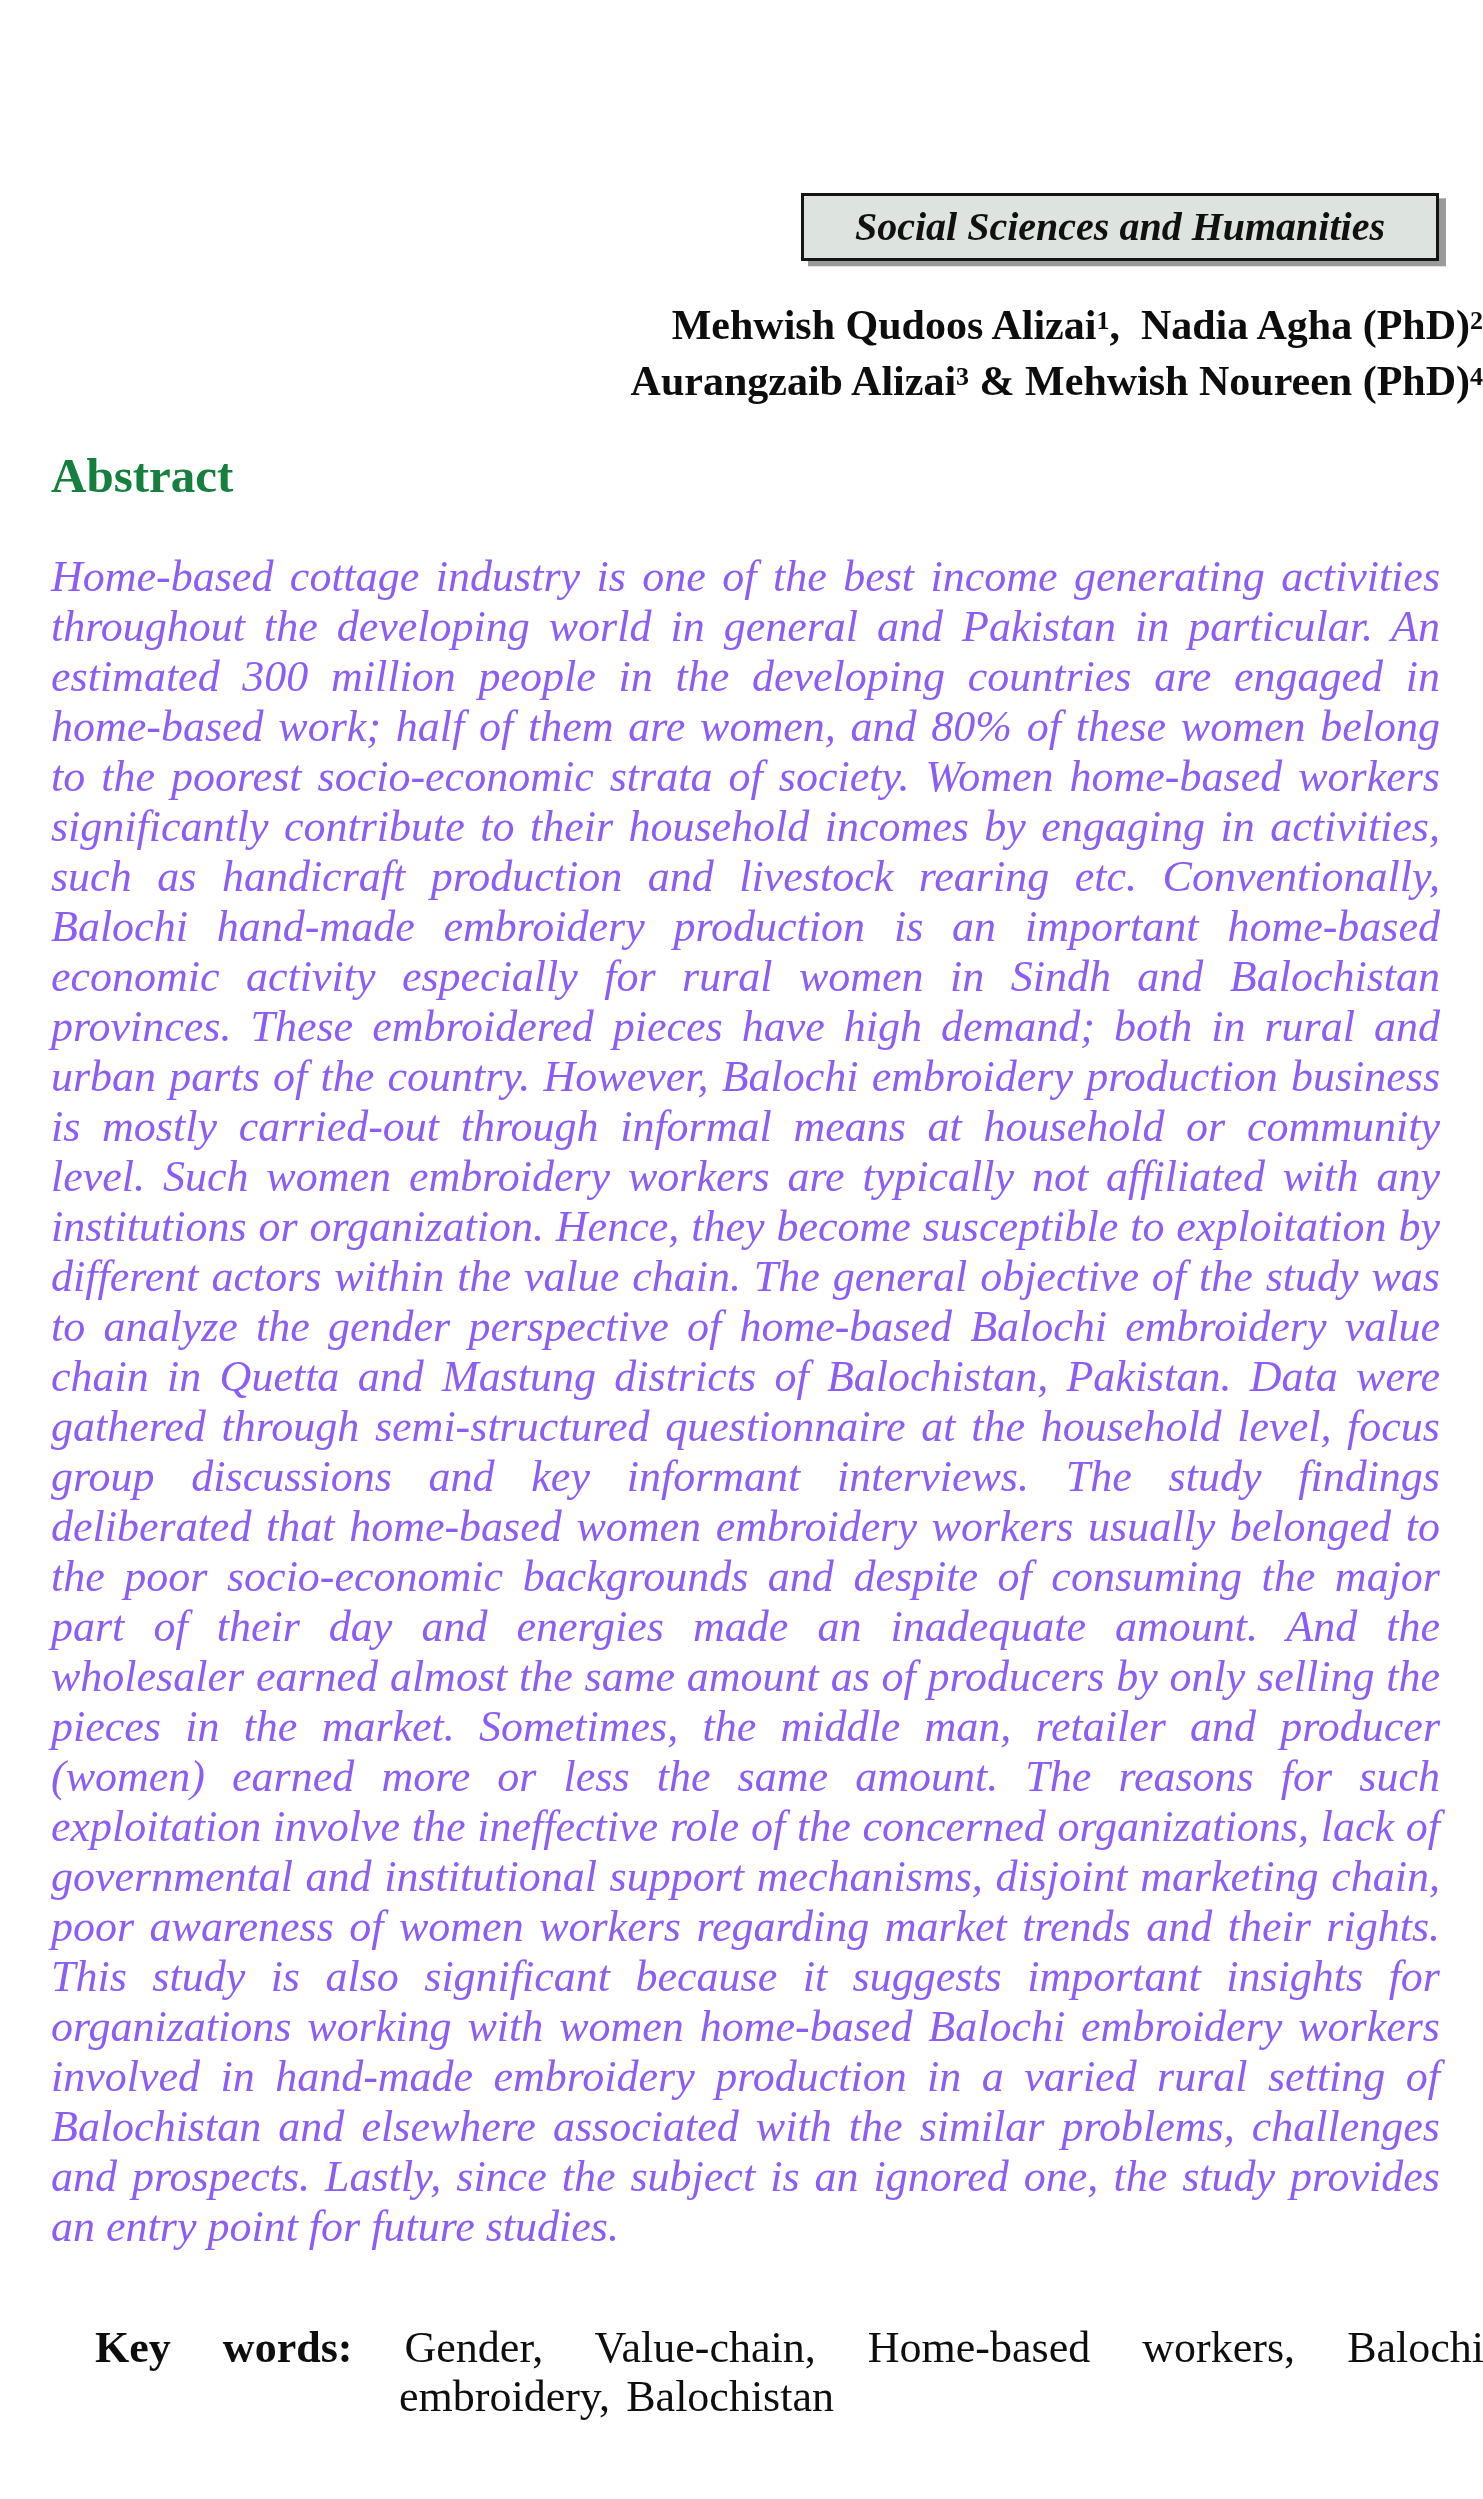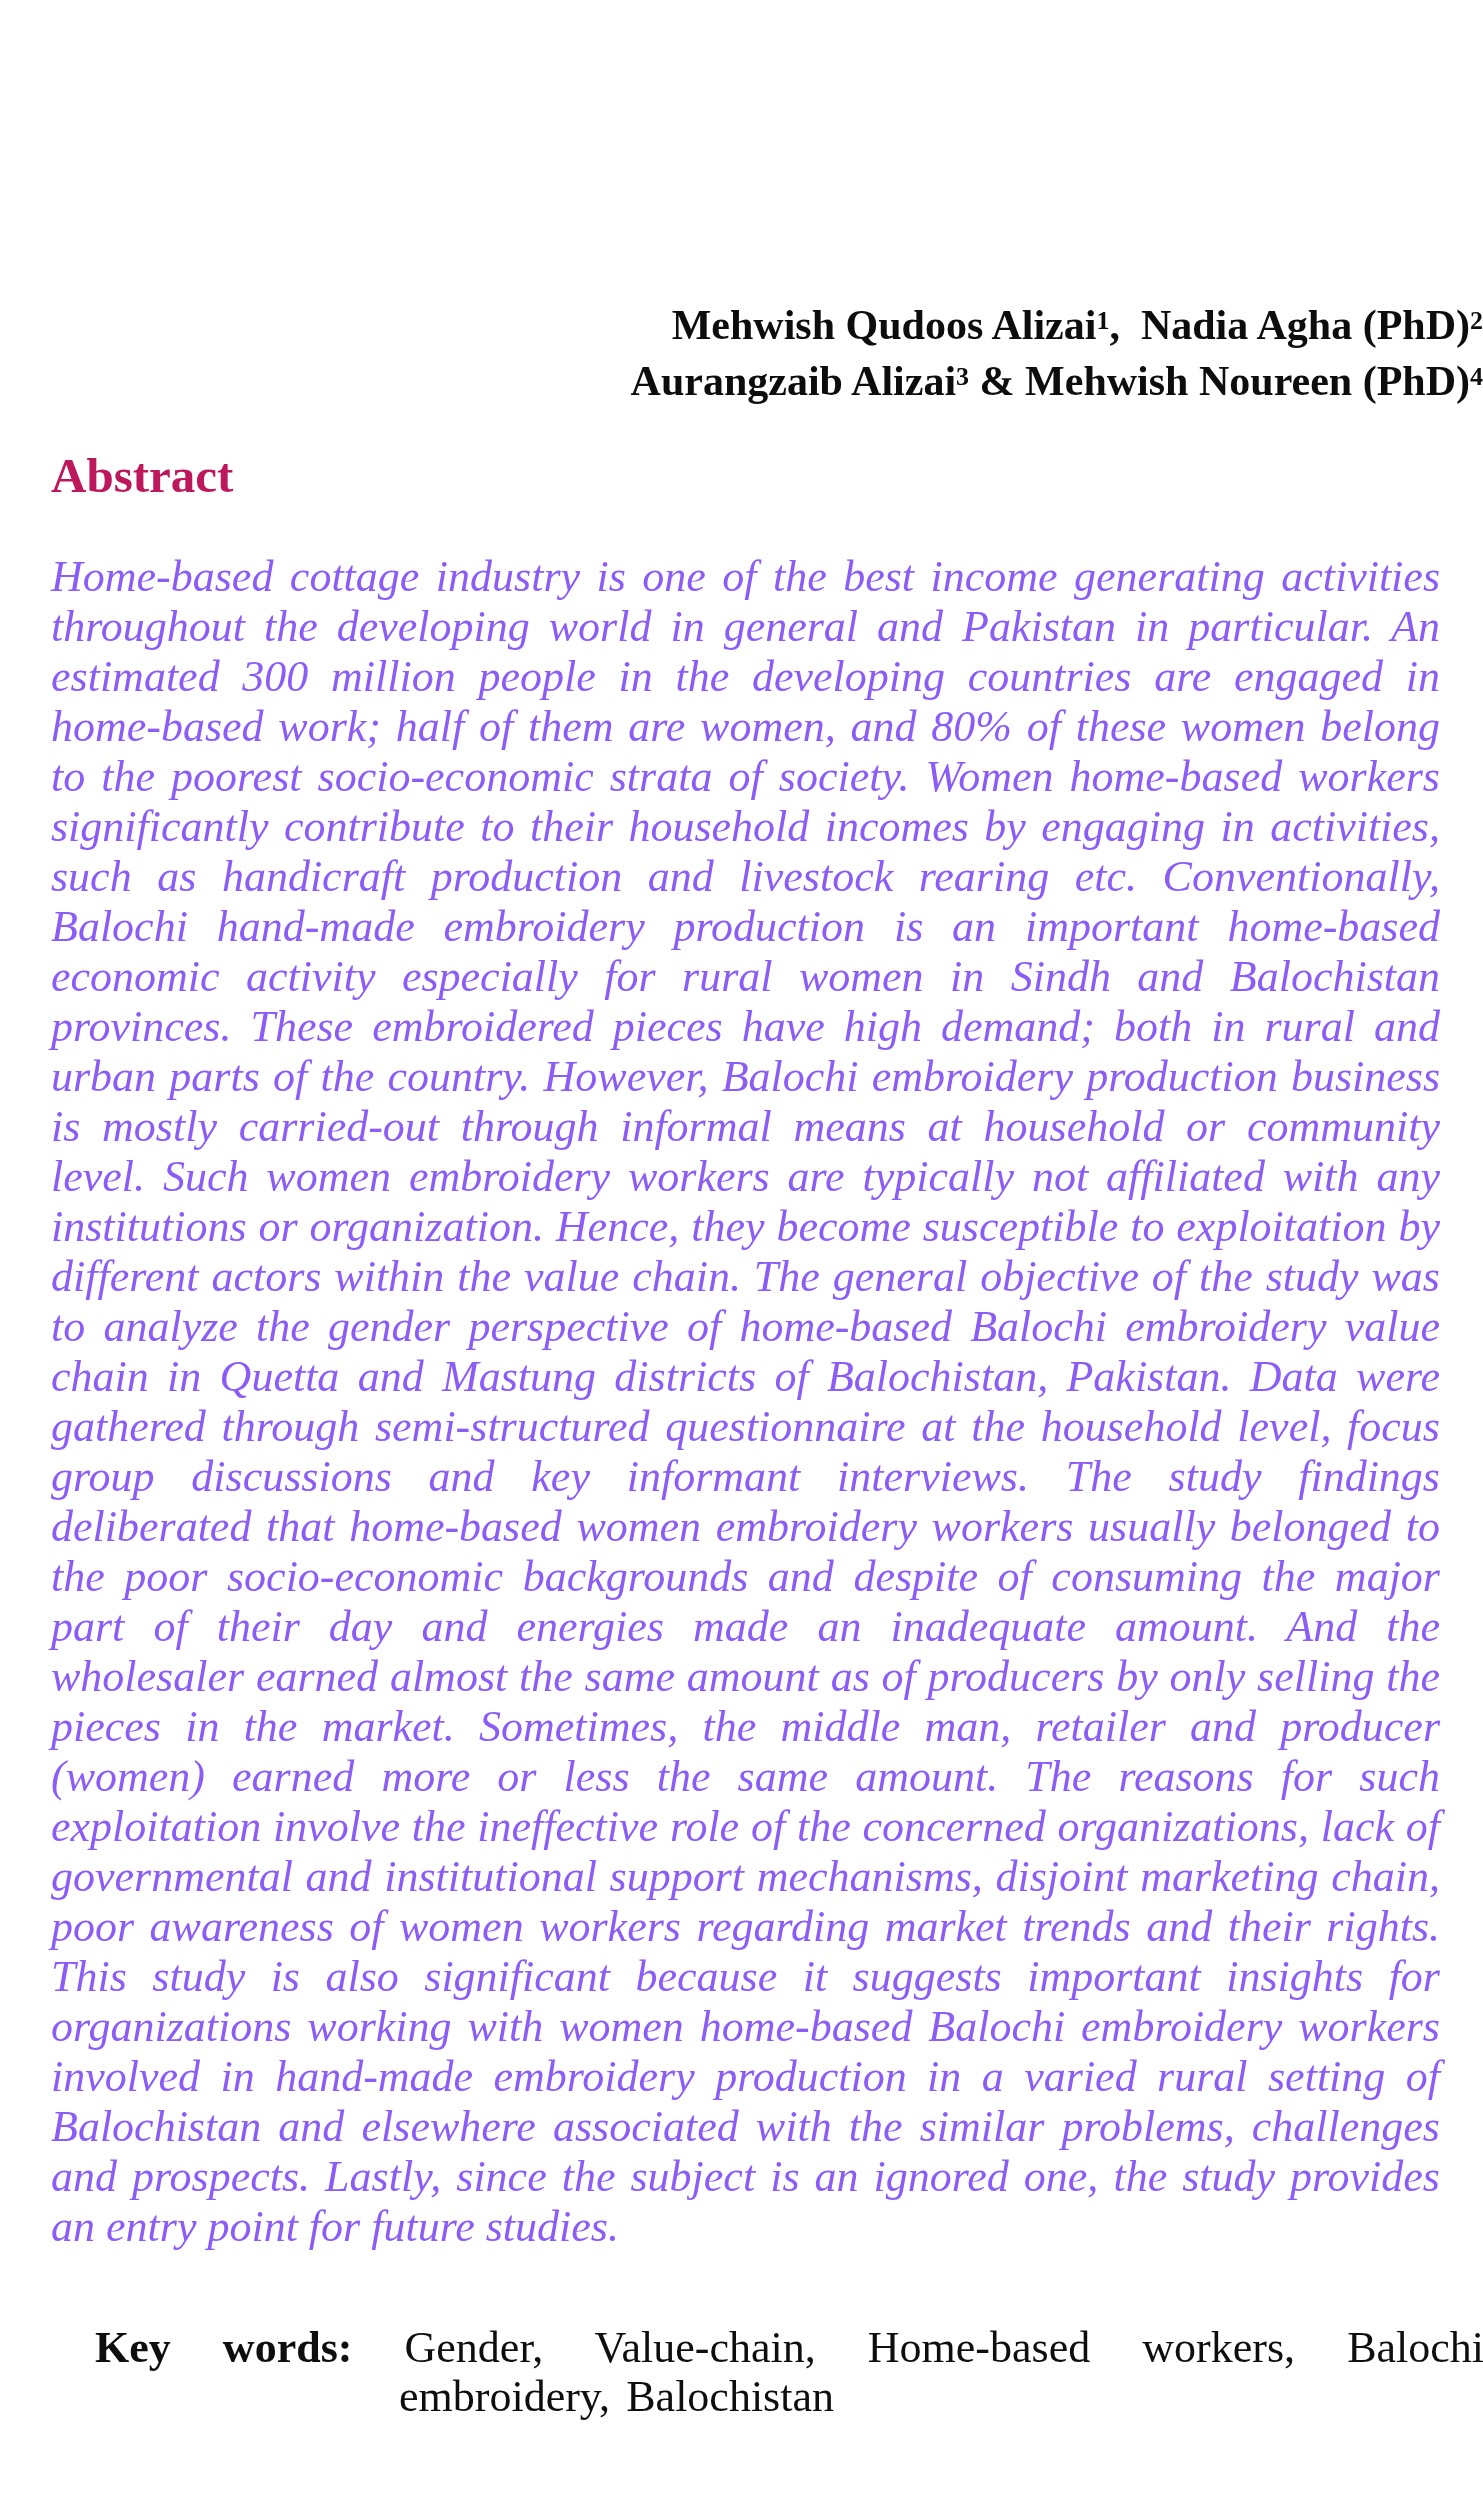--- a/index.html
+++ b/index.html
@@ -70,21 +70,21 @@
     white-space: pre;
   }
 
   
   .abstract-heading {
     position: absolute;
     top: 447px;
     left: 51px;
     font-weight: bold;
     font-size: 49px;
-    color: #be185d;
+    color: #15803d;
   }
 
   
   .abstract-body {
     position: absolute;
     top: 552px;
     left: 51px;
     width: 1389px;
     font-style: italic;
     font-size: 44px;
@@ -112,20 +112,23 @@
   .keywords .kw-label {
     font-weight: bold;
   }
 </style>
 </head>
 <body>
 
 <div id="page">
 
 
+  <div class="badge">
+    <span>Social Sciences and Humanities</span>
+  </div>
 
   <div class="authors">
     <div><span>Mehwish Qudoos Alizai</span><span class="sup">1</span><span class="sep">,  </span><span>Nadia Agha (PhD)</span><span class="sup">2</span></div>
     <div><span>Aurangzaib Alizai</span><span class="sup">3</span><span class="sep"> &amp; </span><span>Mehwish Noureen (PhD)</span><span class="sup">4</span></div>
   </div>
 
   <div class="abstract-heading">Abstract</div>
 
   <div class="abstract-body">Home-based cottage industry is one of the best income generating activities throughout the developing world in general and Pakistan in particular. An estimated 300 million people in the developing countries are engaged in home-based work; half of them are women, and 80% of these women belong to the poorest socio-economic strata of society. Women home-based workers significantly contribute to their household incomes by engaging in activities, such as handicraft production and livestock rearing etc. Conventionally, Balochi hand-made embroidery production is an important home-based economic activity especially for rural women in Sindh and Balochistan provinces. These embroidered pieces have high demand; both in rural and urban parts of the country. However, Balochi embroidery production business is mostly carried-out through informal means at household or community level. Such women embroidery workers are typically not affiliated with any institutions or organization. Hence, they become susceptible to exploitation by different actors within the value chain. The general objective of the study was to analyze the gender perspective of home-based Balochi embroidery value chain in Quetta and Mastung districts of Balochistan, Pakistan. Data were gathered through semi-structured questionnaire at the household level, focus group discussions and key informant interviews. The study findings deliberated that home-based women embroidery workers usually belonged to the poor socio-economic backgrounds and despite of consuming the major part of their day and energies made an inadequate amount. And the wholesaler earned almost the same amount as of producers by only selling the pieces in the market. Sometimes, the middle man, retailer and producer (women) earned more or less the same amount. The reasons for such exploitation involve the ineffective role of the concerned organizations, lack of governmental and institutional support mechanisms, disjoint marketing chain, poor awareness of women workers regarding market trends and their rights. This study is also significant because it suggests important insights for organizations working with women home-based Balochi embroidery workers involved in hand-made embroidery production in a varied rural setting of Balochistan and elsewhere associated with the similar problems, challenges and prospects. Lastly, since the subject is an ignored one, the study provides an entry point for future studies.</div>
 

